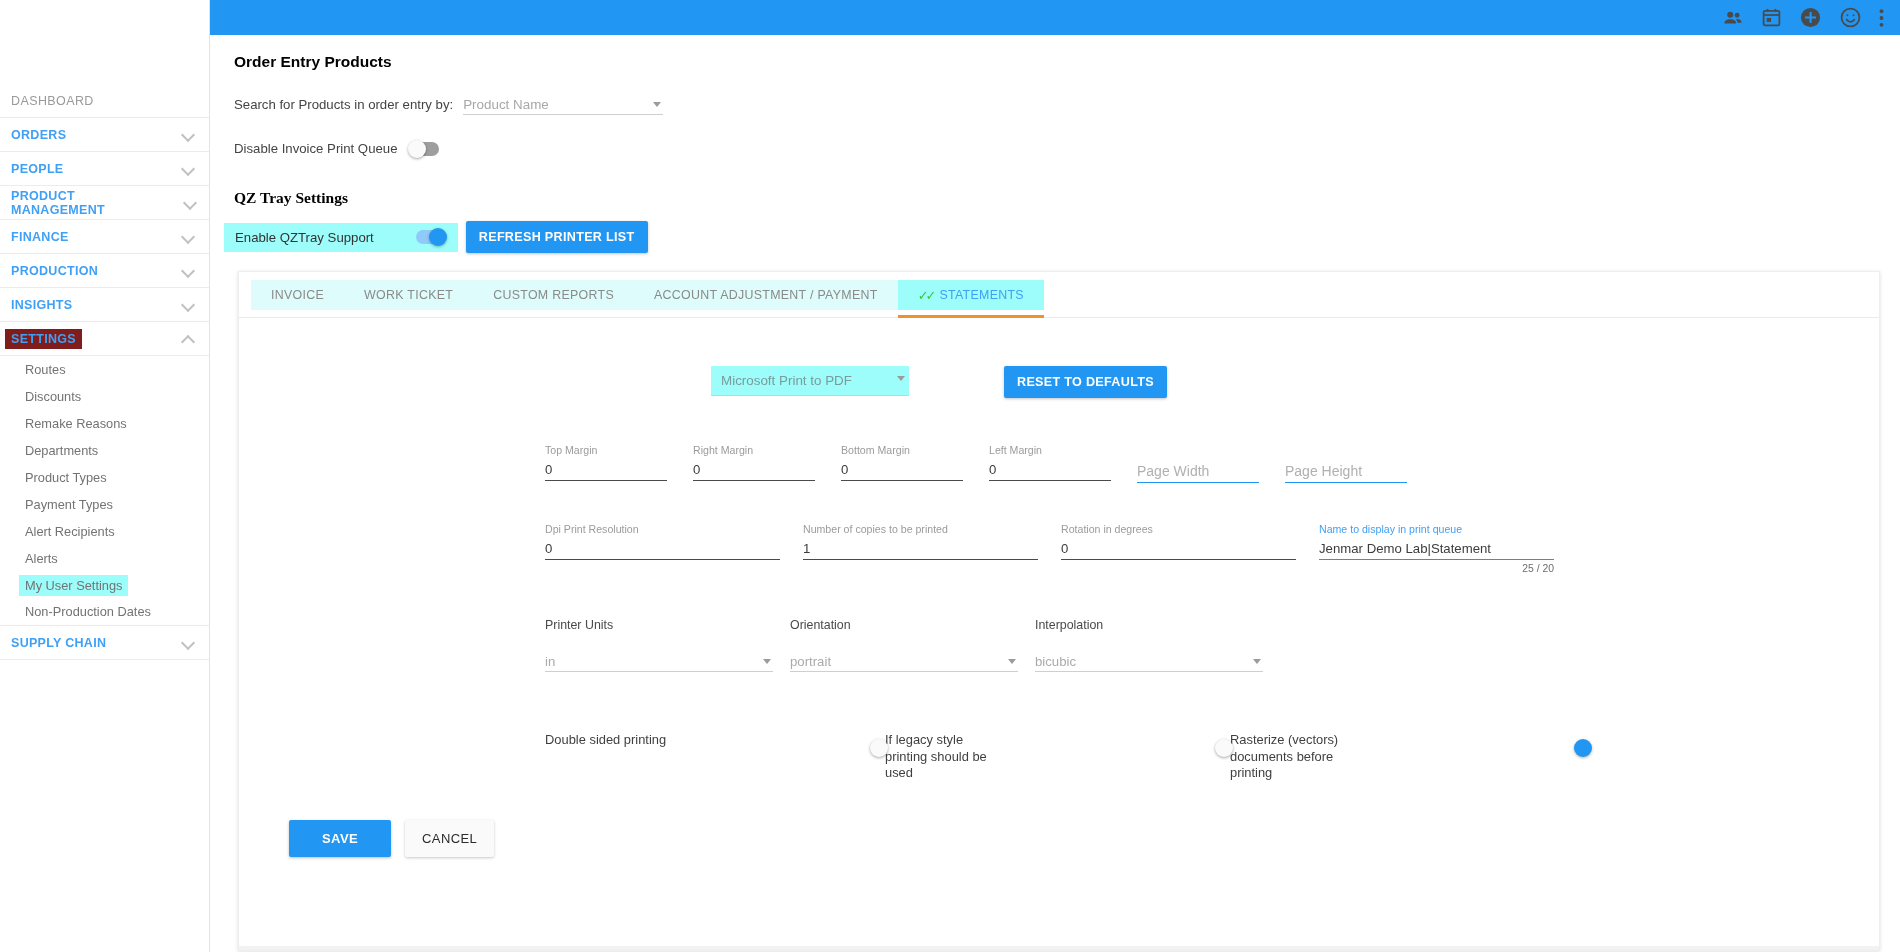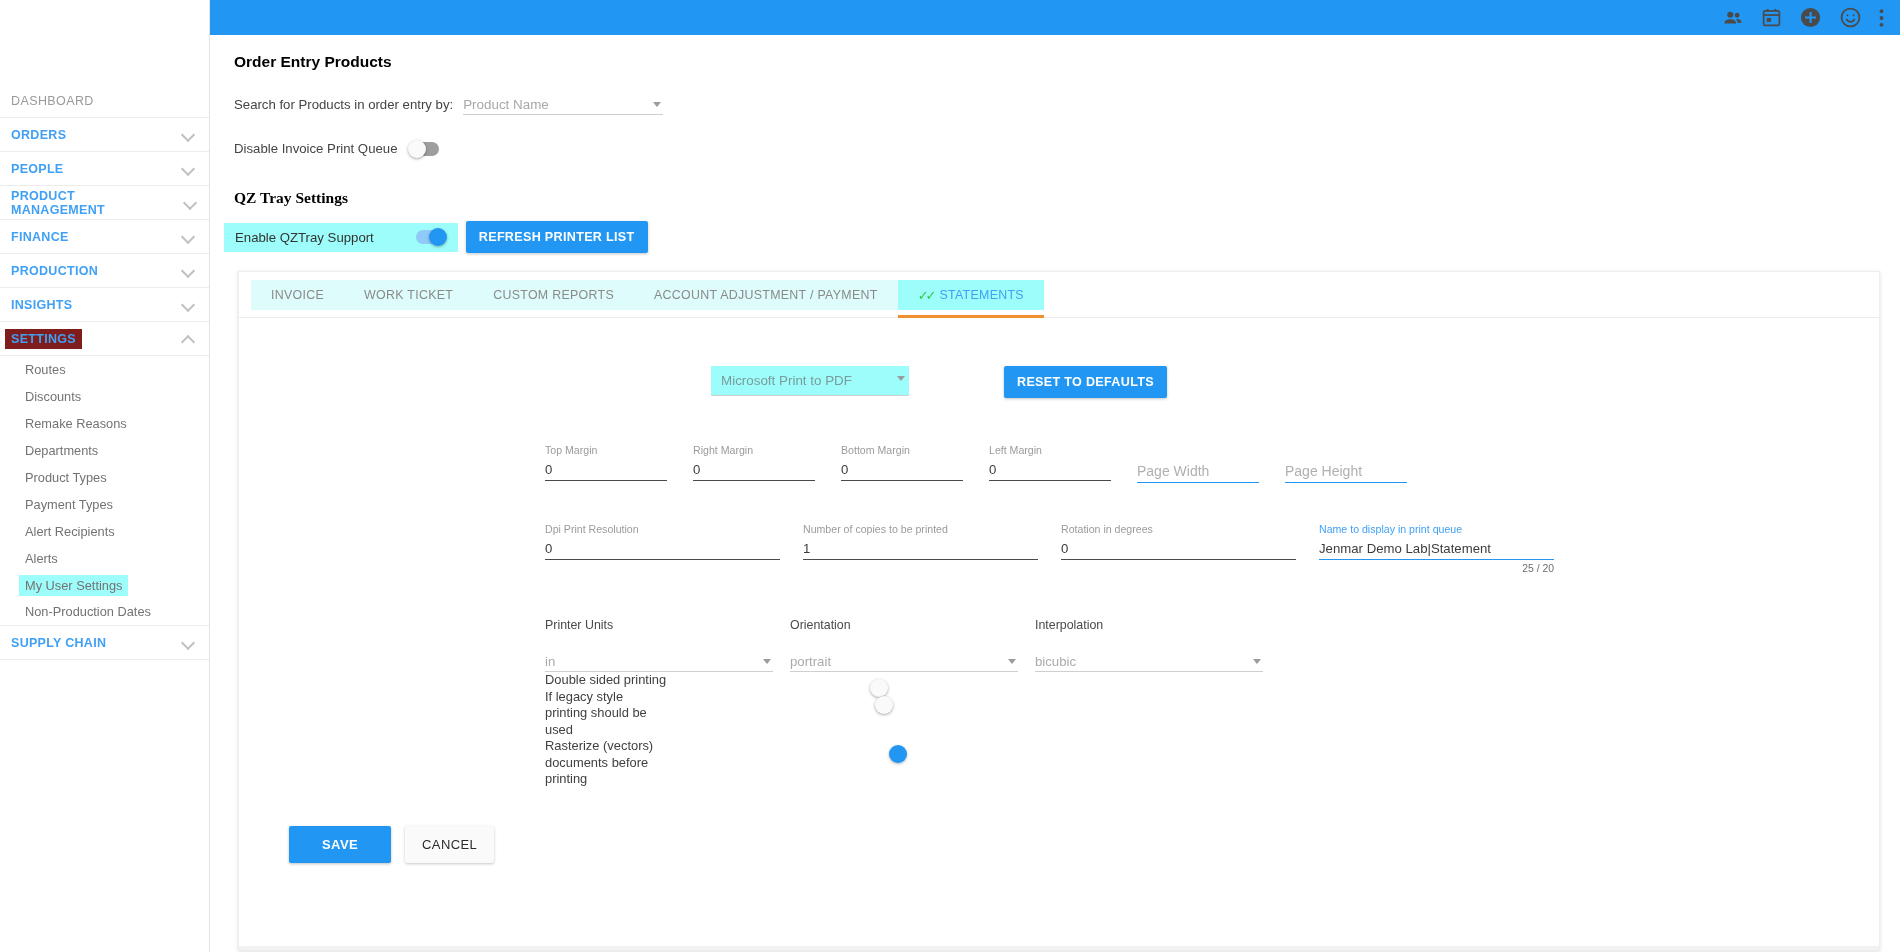--- a/index.html
+++ b/index.html
@@ -257,22 +257,22 @@
   }
   .sel-cell { width: 245px; }
   .sel-cell .sl {
     font-size: 12.4px; color: #4a4a4a; display: block; margin-bottom: 18px;
   }
   .sel-cell .mat-select { width: 228px; }
   .sel-cell .sel-text { font-size: 13.2px; color: #ababab; }
 
   .toggles-row {
     display: flex; align-items: flex-start;
+    margin-top: 60px;
     padding-left: 278px;
-    flex-direction: column;
   }
   .tg-cell { display: flex; align-items: flex-start; width: 340px; }
   .tg-text {
     font-size: 12.9px; color: #3f3f3f; line-height: 1.28;
     width: 140px;
   }
   .tg-text.w2 { width: 122px; }
   .tg-switch-wrap { margin-left: auto; padding-top: 9px; padding-right: 14px; }
 
   .actions {

